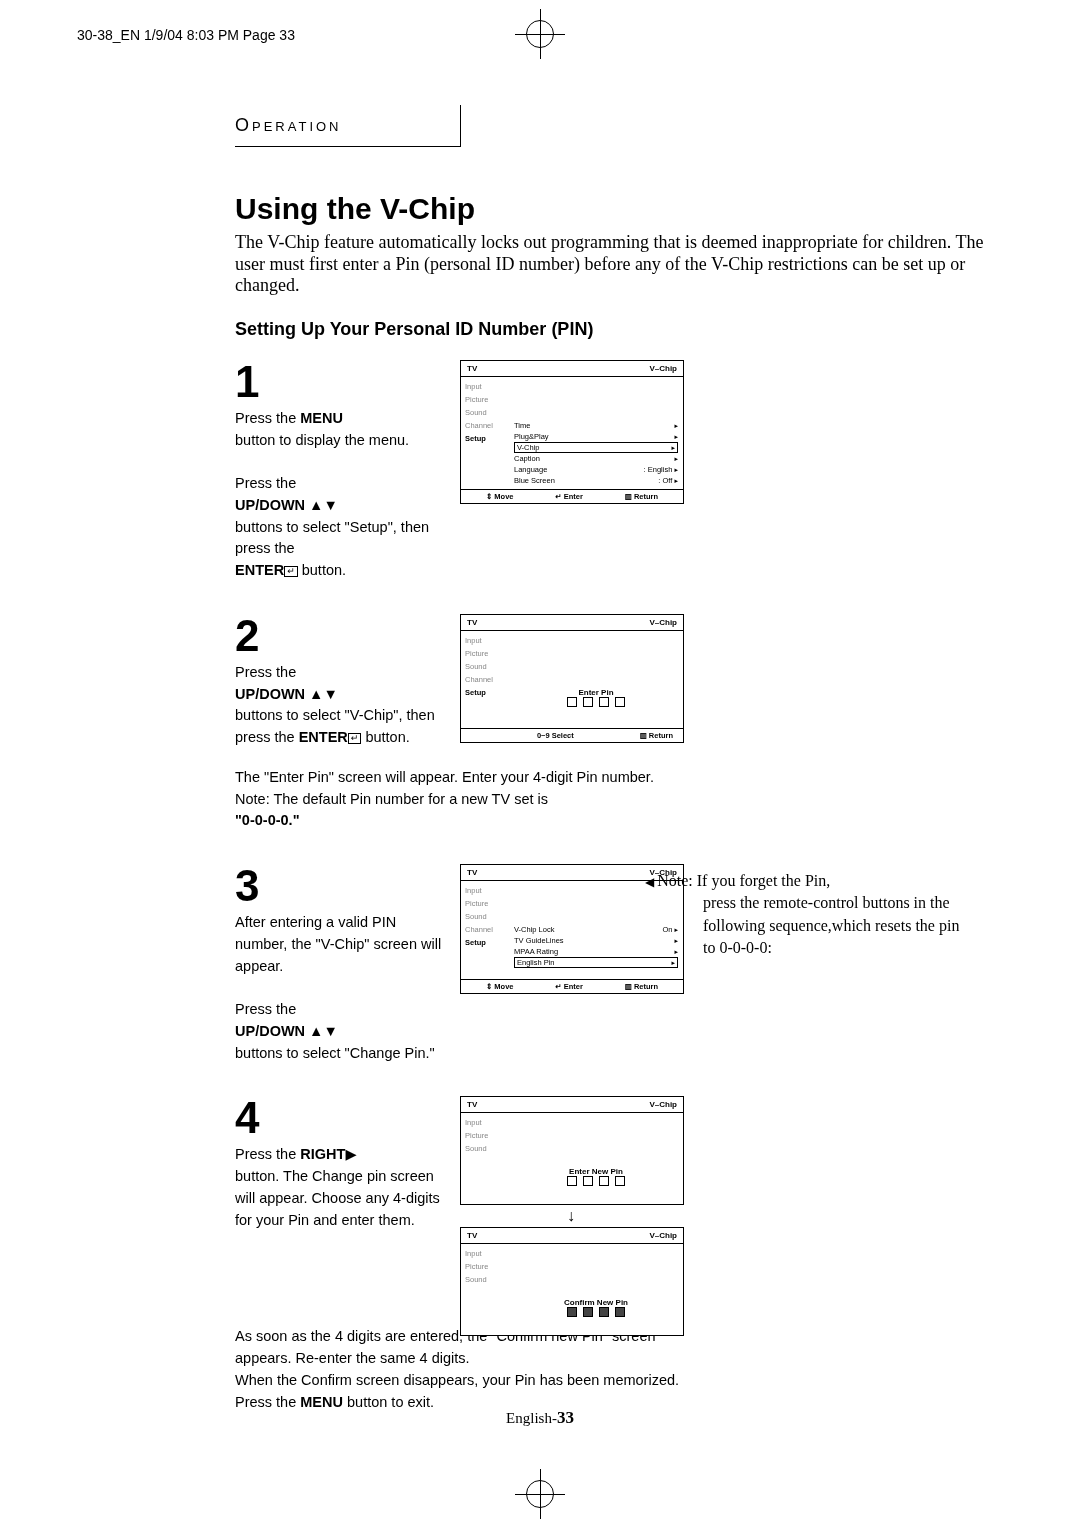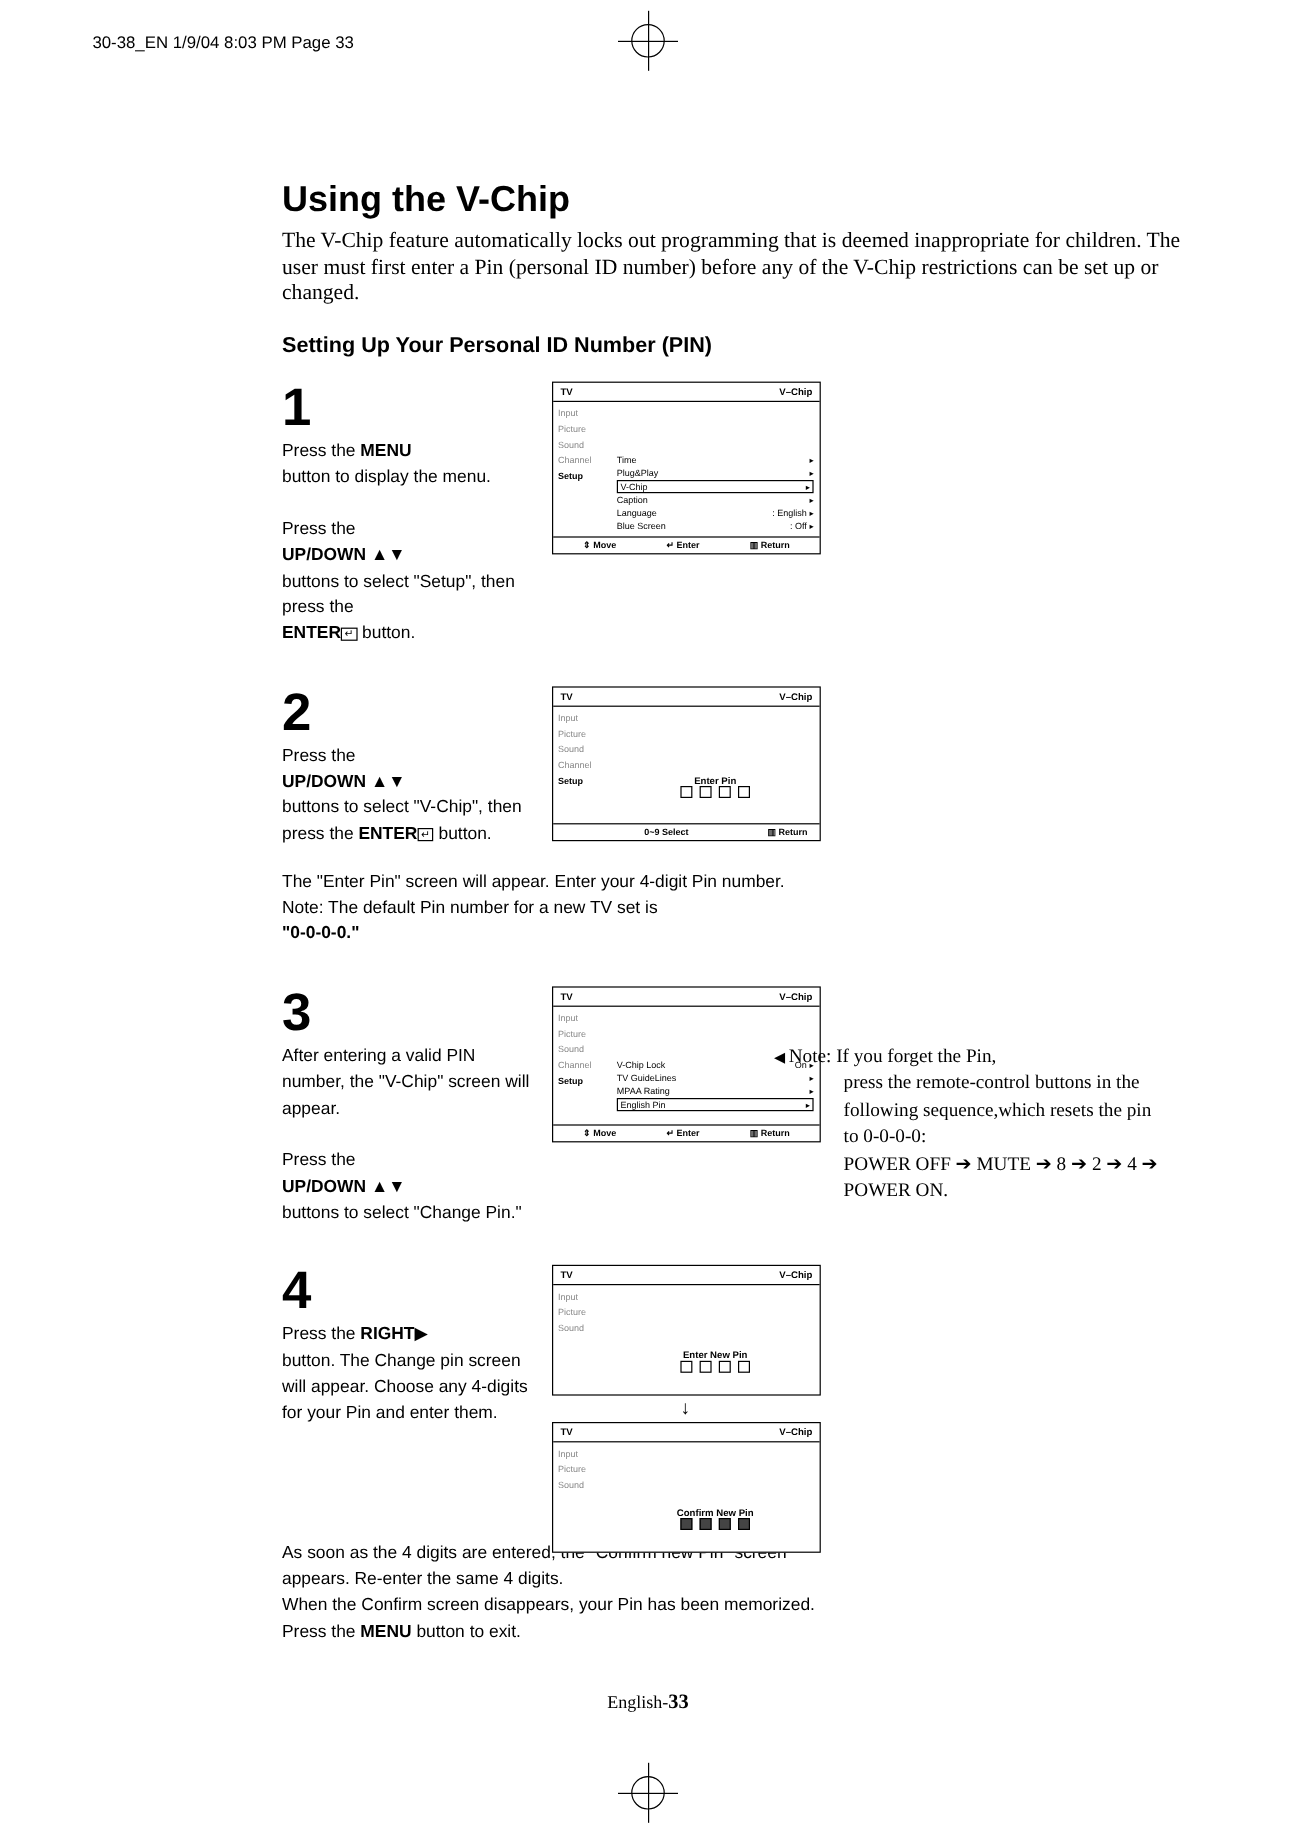--- a/index.html
+++ b/index.html
@@ -196,20 +196,21 @@
 <body>
 
 <div class="page-header">30-38_EN  1/9/04 8:03 PM  Page 33</div>
 
 <div class="crop-marks">
     <div class="crop-circle"></div>
   </div>
 
 <div class="content">
 
+  <div class="section-tab">Operation</div>
 
   <h1 class="title">Using the V-Chip</h1>
   <p class="intro">The V-Chip feature automatically locks out programming that is deemed inappropriate for children. The user must first enter a Pin (personal ID number) before any of the V-Chip restrictions can be set up or changed.</p>
 
   <h2 class="subheading">Setting Up Your Personal ID Number (PIN)</h2>
 
   
   <div class="step-block">
     <div class="step-num">1</div>
     <div class="step-text">
@@ -410,21 +411,20 @@
       <span>Press the </span><b>MENU</b><span> button to exit.</span>
     </div>
   </div>
 
 </div>
 
 <div class="note-block">
   <span class="note-label">Note:  If you forget the Pin,</span>
   <div style="padding-left:58px;">
     <span>press the remote-control buttons in the following sequence,which resets the pin to 0-0-0-0:</span><br>
-    <span>POWER OFF ➔ MUTE ➔ 8 ➔ 2 ➔ 4 ➔ POWER ON.</span>
   </div>
 </div>
 
 <div class="footer-page">
   <span>English-</span><b>33</b>
 </div>
 
 <div class="crop-marks-bottom">
     <div class="crop-circle"></div>
   </div>

